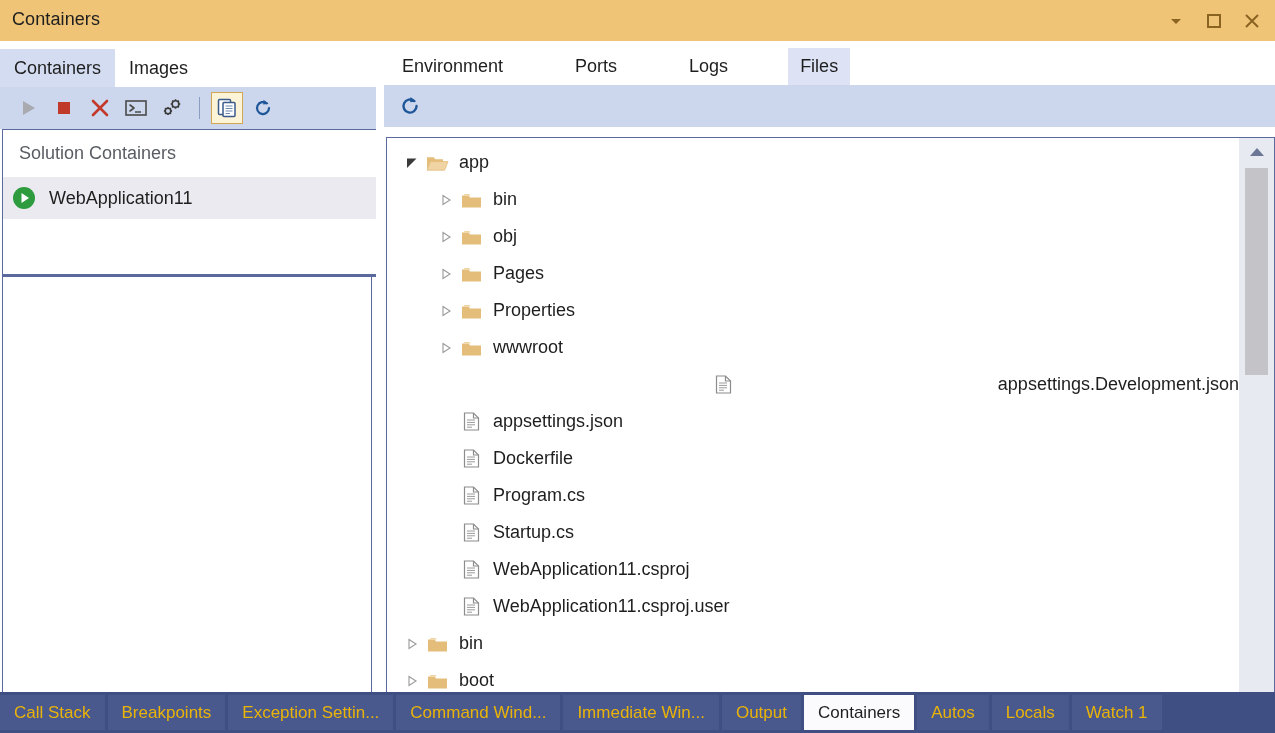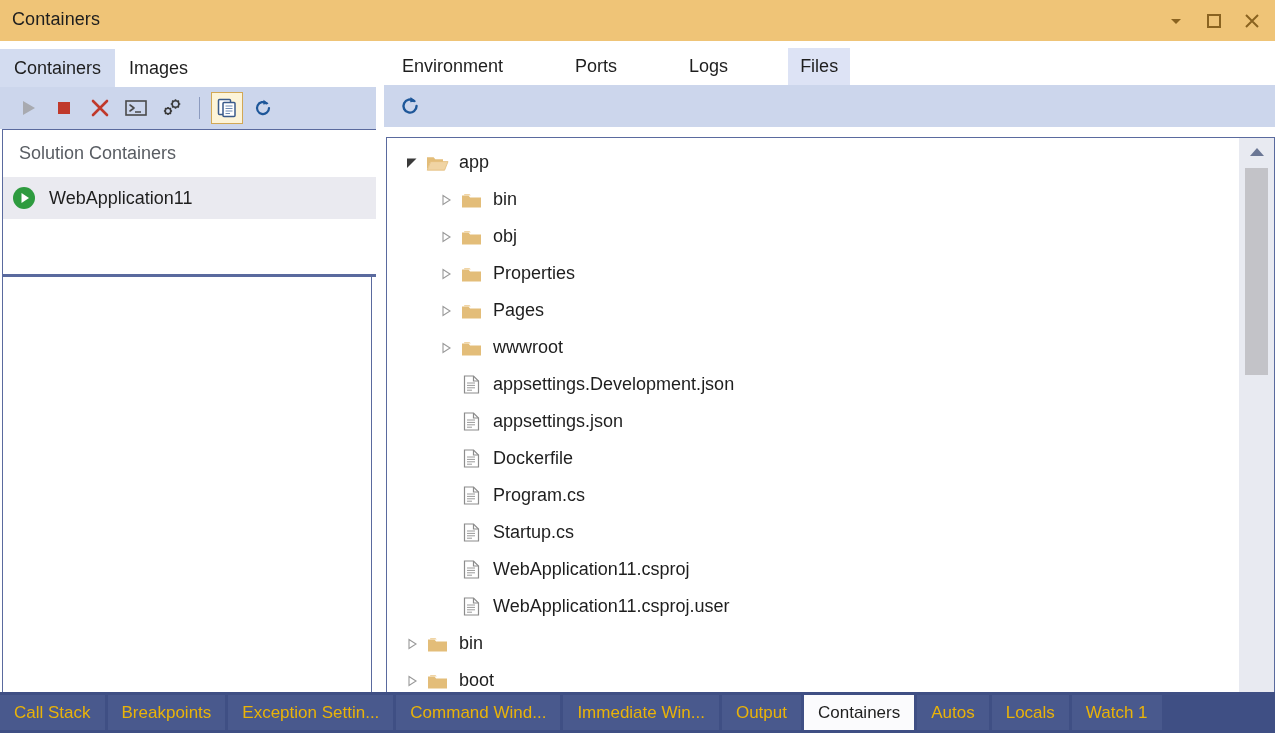--- a/index.html
+++ b/index.html
@@ -473,51 +473,51 @@
             <svg width="11" height="12" viewBox="0 0 11 12">
               <polygon points="2,1.5 9,6 2,10.5" fill="none" stroke="#9a9a9a" stroke-width="1.1"></polygon>
             </svg>
           </span>
           <span class="tw-icon">
             <svg width="21" height="18" viewBox="0 0 21 18">
               <path d="M1,4.5 h6.5 l1.6,2 H20 v10 H1 Z" fill="#e3bd79"></path>
               <path d="M3.2,3 h5.3 l1.3,1.6 H3.2 Z" fill="#f0d4a4"></path>
             </svg>
           </span>
-          <span class="tw-label">Properties</span>
+          <span class="tw-label">Pages</span>
         </div>
         <div class="tree-row" style="padding-left: 48px;">
           <span class="tw-arrow">
             <svg width="11" height="12" viewBox="0 0 11 12">
               <polygon points="2,1.5 9,6 2,10.5" fill="none" stroke="#9a9a9a" stroke-width="1.1"></polygon>
             </svg>
           </span>
           <span class="tw-icon">
             <svg width="21" height="18" viewBox="0 0 21 18">
               <path d="M1,4.5 h6.5 l1.6,2 H20 v10 H1 Z" fill="#e3bd79"></path>
               <path d="M3.2,3 h5.3 l1.3,1.6 H3.2 Z" fill="#f0d4a4"></path>
             </svg>
           </span>
-          <span class="tw-label">Pages</span>
+          <span class="tw-label">Properties</span>
         </div>
         <div class="tree-row" style="padding-left: 48px;">
           <span class="tw-arrow">
             <svg width="11" height="12" viewBox="0 0 11 12">
               <polygon points="2,1.5 9,6 2,10.5" fill="none" stroke="#9a9a9a" stroke-width="1.1"></polygon>
             </svg>
           </span>
           <span class="tw-icon">
             <svg width="21" height="18" viewBox="0 0 21 18">
               <path d="M1,4.5 h6.5 l1.6,2 H20 v10 H1 Z" fill="#e3bd79"></path>
               <path d="M3.2,3 h5.3 l1.3,1.6 H3.2 Z" fill="#f0d4a4"></path>
             </svg>
           </span>
           <span class="tw-label">wwwroot</span>
         </div>
-        <div class="tree-row" style="padding-left: 48px;">
+        <div class="tree-row" style="padding-left: 48px; justify-content: space-between;">
           <span class="tw-arrow"></span>
           <span class="tw-icon">
             <svg width="17" height="19" viewBox="0 0 17 19">
               <path d="M1.5,1 h9 l5,5 v12 h-14 Z" fill="#ffffff" stroke="#8c8c8c" stroke-width="1.2"></path>
               <path d="M10.5,1 v5 h5" fill="none" stroke="#8c8c8c" stroke-width="1.2"></path>
               <path d="M4,8 h8 M4,10.4 h8 M4,12.8 h8 M4,15.2 h5" stroke="#9a9a9a" stroke-width="1"></path>
             </svg>
           </span>
           <span class="tw-label">appsettings.Development.json</span>
         </div>

